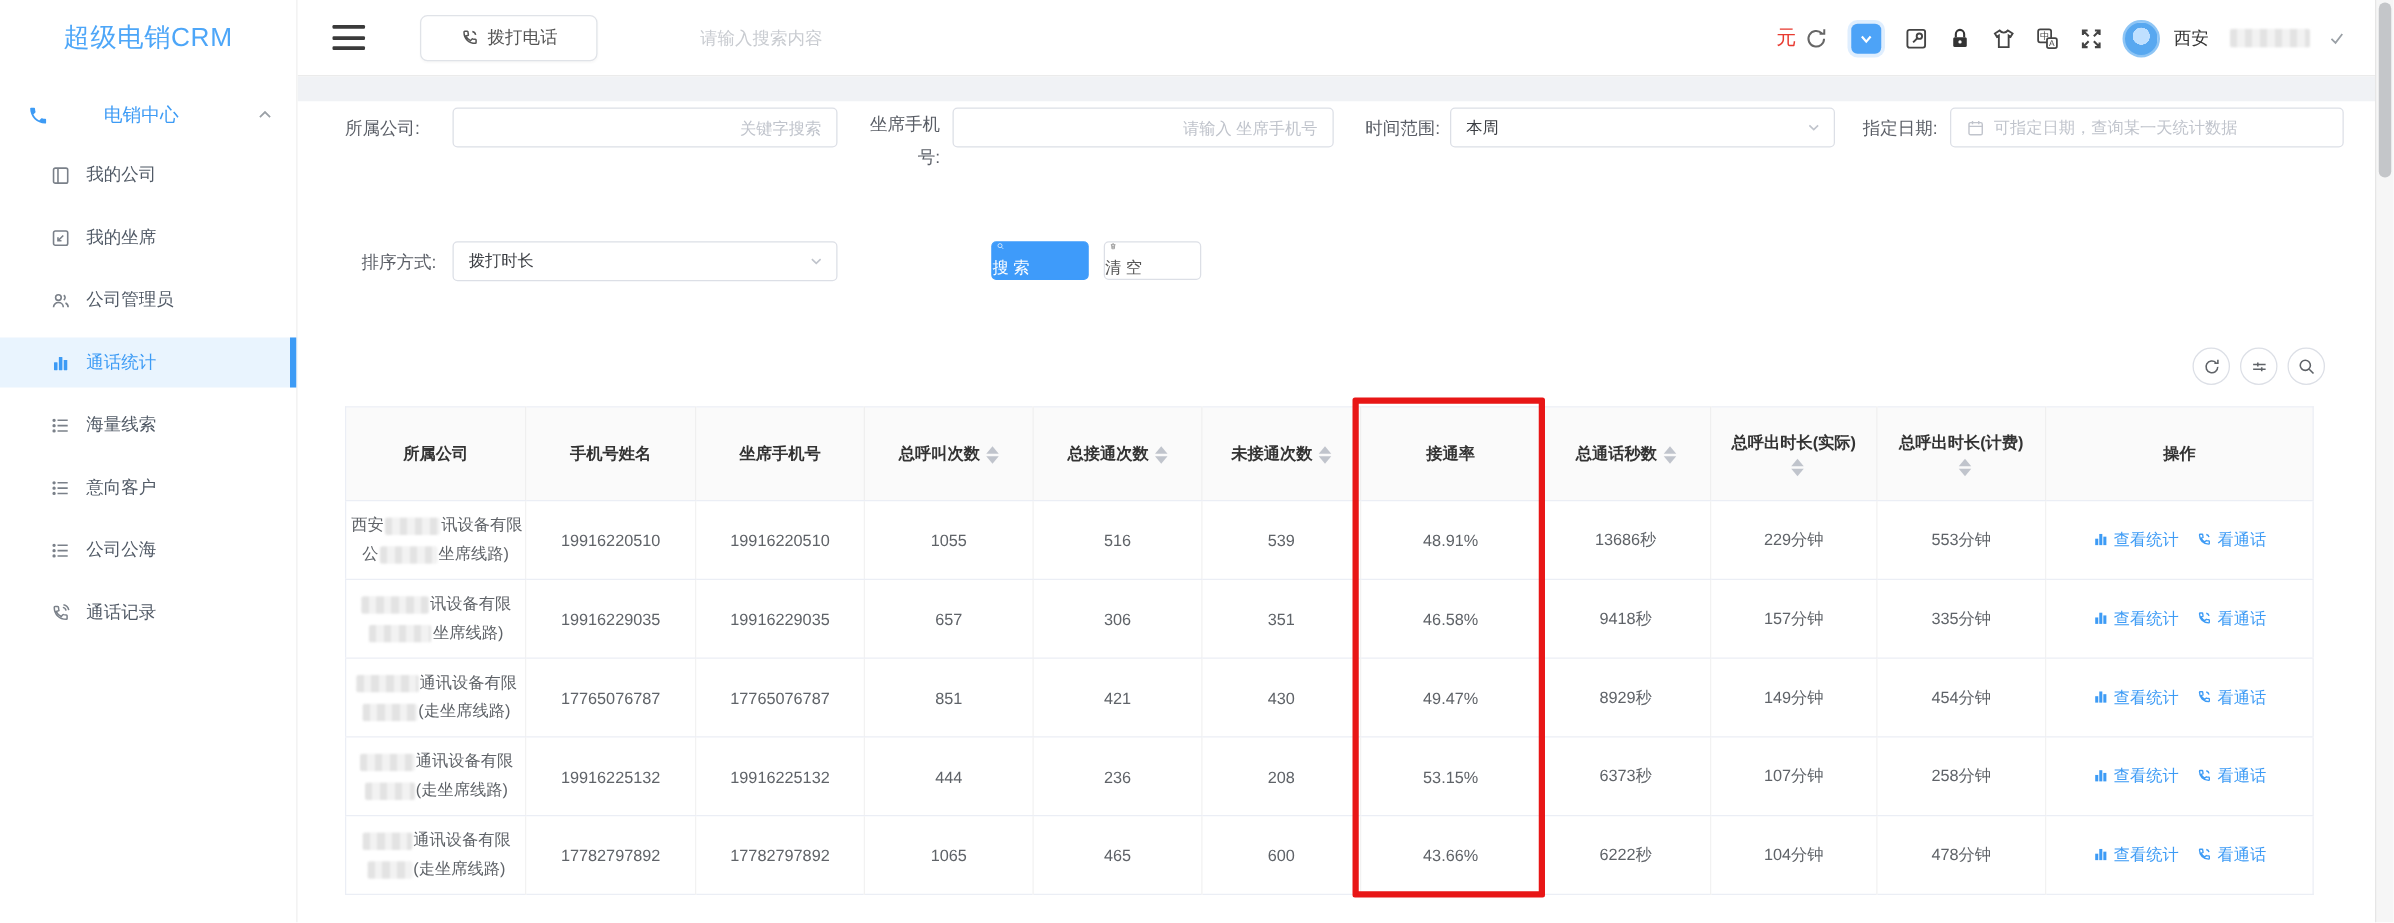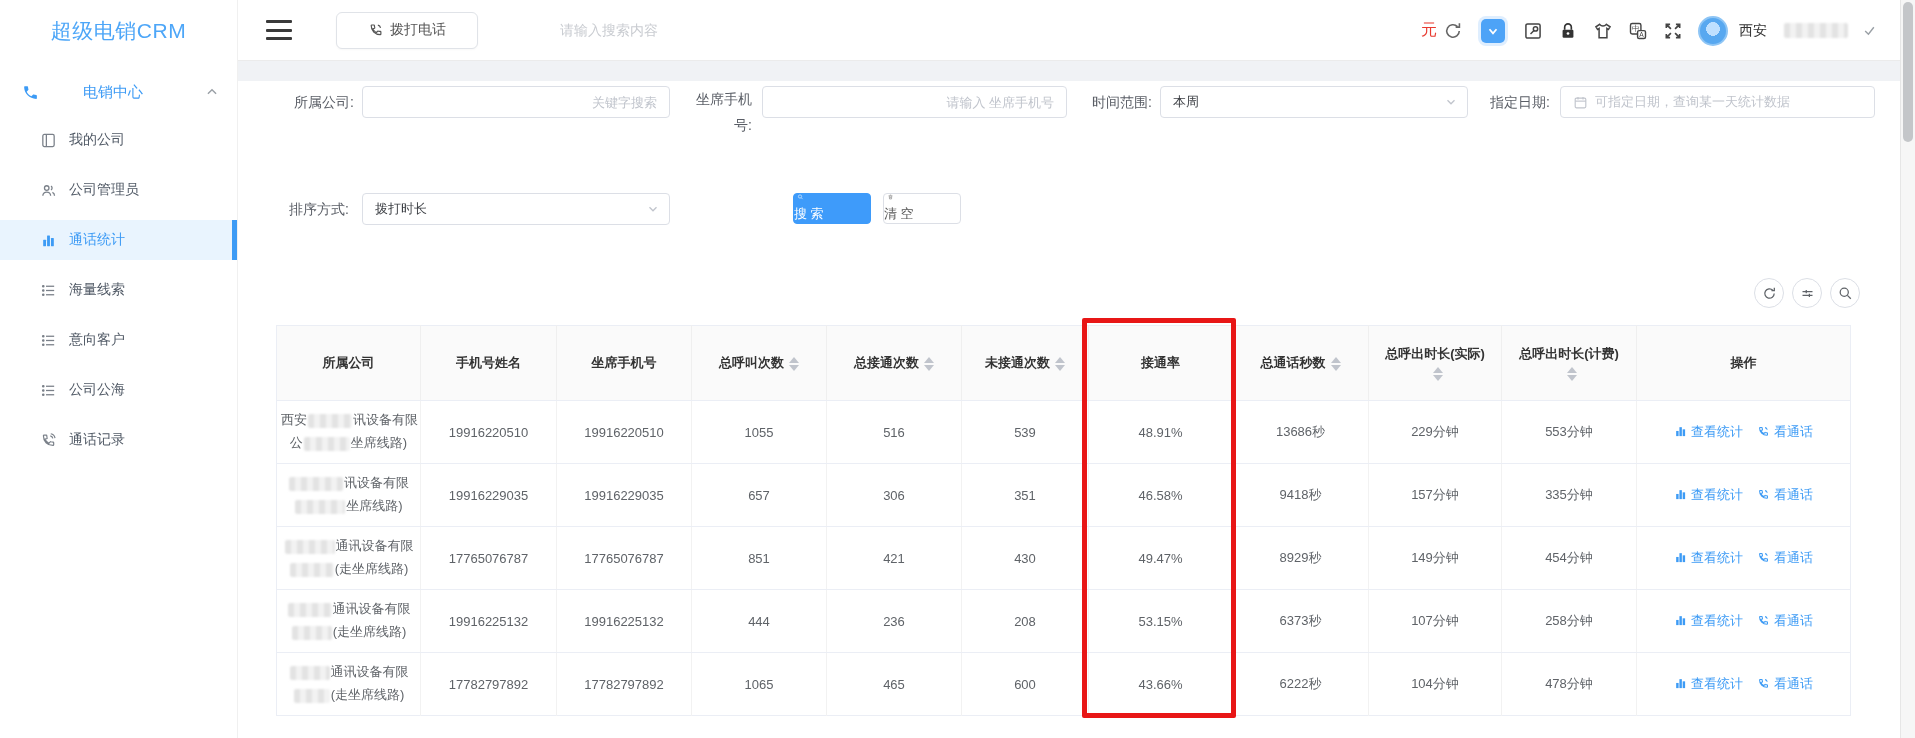--- a/index.html
+++ b/index.html
@@ -131,20 +131,27 @@
 
     <div class="menu-item">
       <svg class="mi-icon" viewBox="0 0 24 24" fill="none" stroke="currentColor" stroke-width="1.8">
           <rect x="4" y="3.5" width="16" height="17" rx="2"></rect>
           <line x1="9" y1="3.5" x2="9" y2="20.5"></line>
         </svg>
       <span class="mi-label">我的公司</span>
     </div>
     <div class="menu-item">
       <svg class="mi-icon" viewBox="0 0 24 24" fill="none" stroke="currentColor" stroke-width="1.8">
+          <rect x="4" y="4" width="16" height="16" rx="2"></rect>
+          <path d="M15 9l-6 6M9 11v4h4"></path>
+        </svg>
+      <span class="mi-label">我的坐席</span>
+    </div>
+    <div class="menu-item">
+      <svg class="mi-icon" viewBox="0 0 24 24" fill="none" stroke="currentColor" stroke-width="1.8">
           <circle cx="9.5" cy="8.5" r="3.2"></circle>
           <path d="M4 19.5c0-3.2 2.6-5.3 5.5-5.3s5.5 2.1 5.5 5.3"></path>
           <path d="M15.5 5.9a3.1 3.1 0 0 1 0 5.4M17.5 14.6c1.8.8 3 2.6 3 4.9"></path>
         </svg>
       <span class="mi-label">公司管理员</span>
     </div>
     <div class="menu-item active">
       <svg class="mi-icon" viewBox="0 0 24 24" fill="currentColor">
           <rect x="4.5" y="11" width="4" height="9" rx="0.5"></rect>
           <rect x="10" y="5" width="4" height="15" rx="0.5"></rect>
@@ -249,21 +256,21 @@
       <span class="pix uname-pix"></span>
       <svg width="13" height="13" viewBox="0 0 24 24" fill="none" stroke="#9aa0a6" stroke-width="2.6">
           <polyline points="4,13 10,19 20,6"></polyline>
         </svg>
     </div>
   </header>
 
   <div class="main">
     <div class="gap-strip"></div>
 
-    <div class="f-label" style="left:38px; top:25px; width:78px; text-align:right;">所属公司:</div>
+    <div class="f-label" style="left:38px; top:25px; width:78px; ">所属公司:</div>
     <input class="f-input" style="left: 124px; top: 25px; width: 308px;" placeholder="关键字搜索">
 
     <div class="f-label" style="left:448px; top:25px; width:66px; text-align:right; line-height:26px;">坐席手机号:</div>
     <input class="f-input" style="left: 524px; top: 25px; width: 305px;" placeholder="请输入 坐席手机号">
 
     <div class="f-label" style="left:836px; top:25px; width:78px; text-align:right;">时间范围:</div>
     <div class="f-select" style="left:922px; top:25px; width:308px;">
       <span>本周</span>
       <svg class="chev" viewBox="0 0 24 24" fill="none" stroke="currentColor" stroke-width="2.2">
           <polyline points="6,9 12,15 18,9"></polyline>

